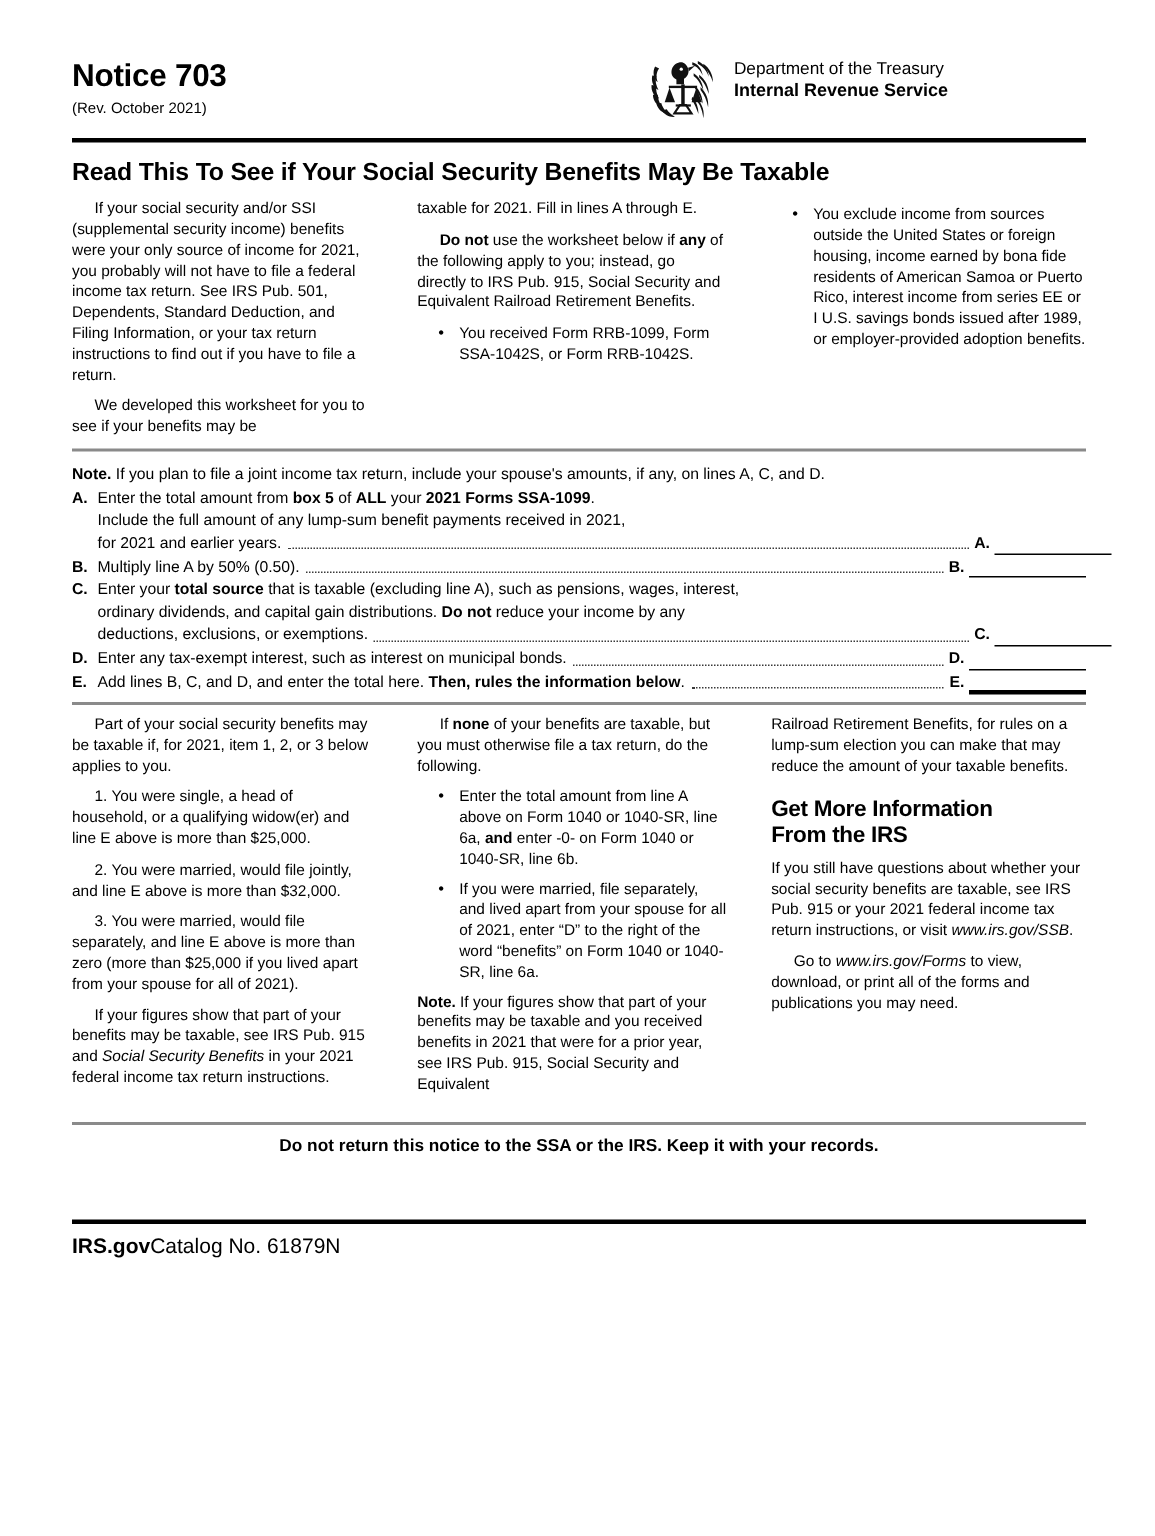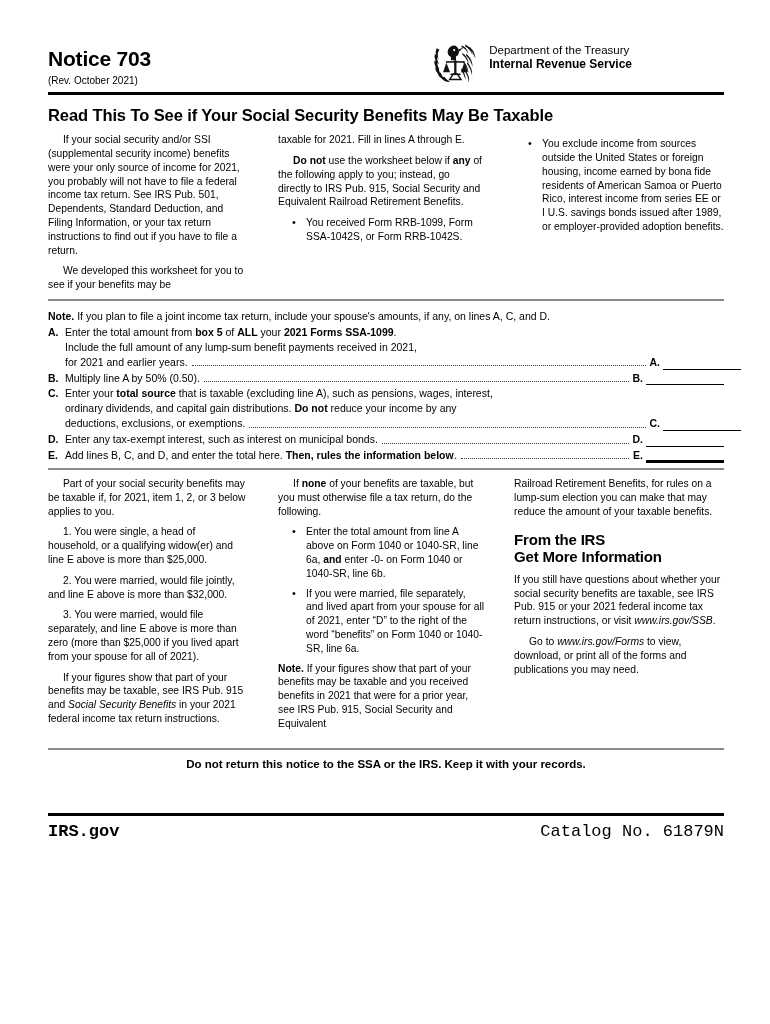--- a/index.html
+++ b/index.html
@@ -25,21 +25,21 @@
   .sheet {
     position: absolute;
     left: 48px;
     top: 30px;
     width: 676px;
   }
 
   
   .header {
     display: flex;
-    align-items: flex-end;
+    align-items: center;
     justify-content: space-between;
     height: 56px;
   }
   .header-left { padding-top: 2px; }
   .notice-title {
     font-size: 21px;
     font-weight: bold;
     letter-spacing: -0.2px;
     line-height: 1.05;
     margin: 0;
@@ -182,25 +182,24 @@
 
   
   .footer-note {
     text-align: center;
     font-size: 11.5px;
     font-weight: bold;
     padding: 8px 0 9px 0;
   }
   .footer-bar {
     display: flex;
-    justify-content: space-between;
+    justify-content: flex-start;
     align-items: baseline;
     padding-top: 6px;
-    font-size: 17px;
-    font-family: Liberation Mono, monospace;
+    font-size: 14px;
   }
   .footer-left { font-weight: bold; }
   .footer-right { font-weight: normal; }
   .spacer-28 { height: 28px; }
   .spacer-10 { height: 10px; }
 </style>
 </head>
 <body>
 
 <div class="page">
@@ -371,22 +370,22 @@
         <ul class="bullets">
           <li><span>Enter the total amount from line A above on Form 1040 or 1040-SR, line 6a, </span><b>and</b><span> enter -0- on Form 1040 or 1040-SR, line 6b.</span></li>
           <li>If you were married, file separately, and lived apart from your spouse for all of 2021, enter “D” to the right of the word “benefits” on Form 1040 or 1040-SR, line 6a.</li>
         </ul>
         <p><b>Note.</b><span>  If your figures show that part of your benefits may be taxable and you received benefits in 2021 that were for a prior year, see IRS Pub. 915, Social Security and Equivalent</span></p>
       </div>
 
       <div class="col col-c">
         <p>Railroad Retirement Benefits, for rules on a lump-sum election you can make that may reduce the amount of your taxable benefits.</p>
         <div class="section-head">
+          <div>Get More Information</div>
           <div>From the IRS</div>
-          <div>Get More Information</div>
         </div>
         <p><span>If you still have questions about whether your social security benefits are taxable, see IRS Pub. 915 or your 2021 federal income tax return instructions, or visit </span><i>www.irs.gov/SSB</i><span>.</span></p>
         <p class="indent"><span>Go to </span><i>www.irs.gov/Forms</i><span> to view, download, or print all of the forms and publications you may need.</span></p>
       </div>
     </div>
 
     <div class="spacer-10"></div>
     <hr class="rule-med">
 
     <div class="footer-note">Do not return this notice to the SSA or the IRS. Keep it with your records.</div>

